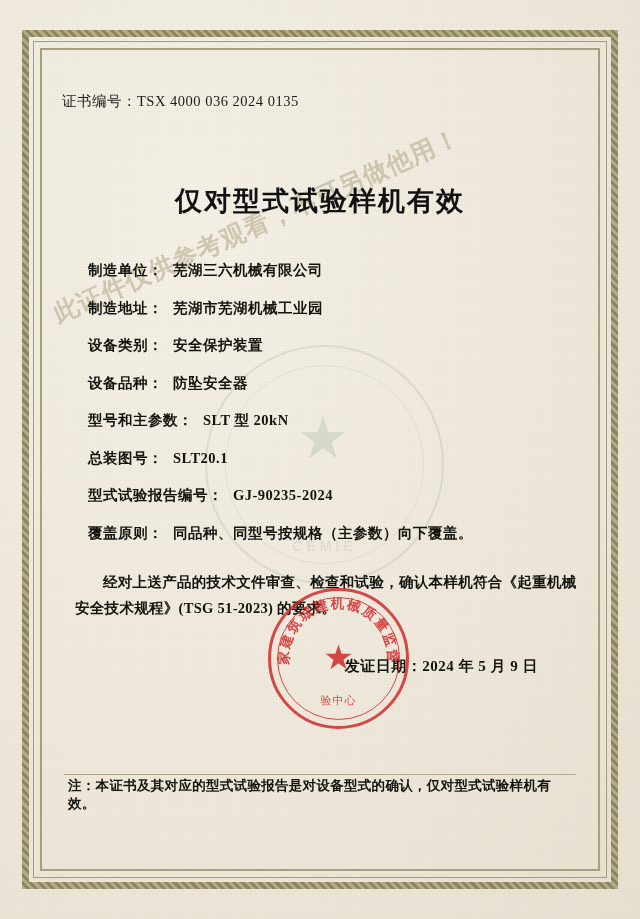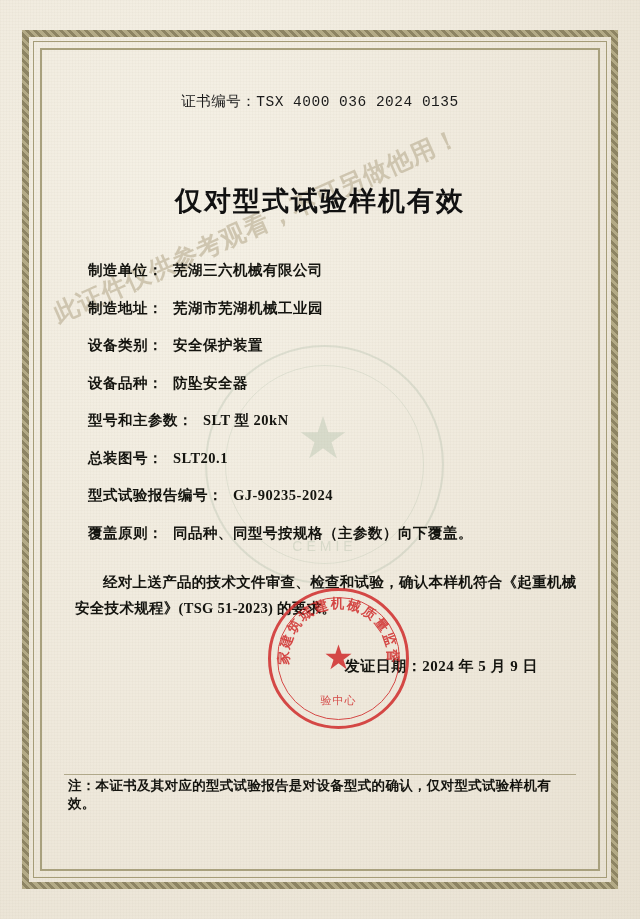--- a/index.html
+++ b/index.html
@@ -119,26 +119,26 @@
     font-family: "Liberation Sans", sans-serif;
   }
   .content {
     position: absolute;
     left: 62px;
     top: 70px;
     right: 62px;
     bottom: 70px;
   }
   .cert-no {
-    text-align: center;
+    text-align: left;
     font-size: 14.5px;
     color: #1b1b1b;
     margin-top: 22px;
     letter-spacing: 0.5px;
-    font-family: Liberation Mono, monospace;
+    font-family: Liberation Serif, serif;
   }
   .title {
     text-align: center;
     font-size: 27px;
     font-weight: bold;
     color: #111;
     margin-top: 72px;
     letter-spacing: 2px;
   }
   .fields {

